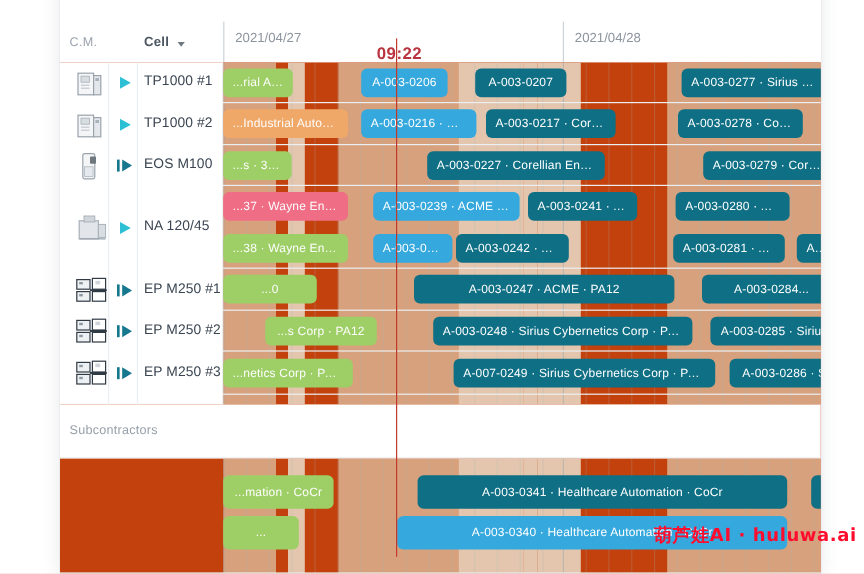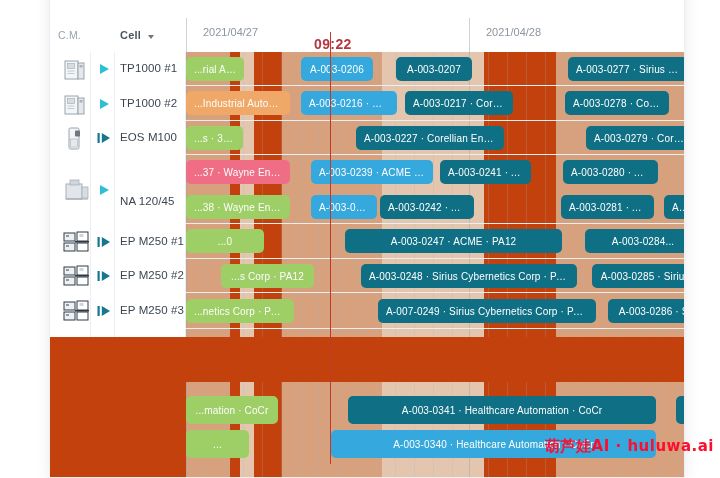--- a/index.html
+++ b/index.html
@@ -61,21 +61,21 @@
     border-left: 3.5px solid transparent;
     border-right: 3.5px solid transparent;
     border-top: 4px solid #6d7782;
   }
   .date-label {
     position: absolute;
     top: 26px;
     font-size: 11px;
     color: #8d959f;
     white-space: nowrap;
-    padding-left: 17px;
+    padding-left: 10px;
   }
   .date-tick {
     position: absolute;
     top: 18px;
     width: 1px; height: 34px;
     background: #cdd3d9;
   }
 
   
   .body {
@@ -423,21 +423,21 @@
                 <rect x="8" y="2" width="9" height="5" fill="#cfd5db" stroke="#a8b0b8" stroke-width="0.8"></rect>
                 <rect x="20" y="9" width="6" height="11" fill="#d8dde2" stroke="#a8b0b8" stroke-width="0.8"></rect>
                 <line x1="4" y1="21" x2="26" y2="21" stroke="#9aa3ac" stroke-width="1"></line>
               </svg>
             </div>
             <div class="play-icon" style="top: 130.5px;">
               <svg width="16" height="14" viewBox="0 0 16 14">
                 <path d="M4 2 L13 7 L4 12 Z" fill="#2dc0d4"></path>
               </svg>
             </div>
-            <div class="row-label" style="top: 130.5px; margin-top: 12px;">NA 120/45</div>
+            <div class="row-label" style="top: 130.5px;">NA 120/45</div>
             <div class="mach-icon" style="top: 177.5px;">
               <svg width="30" height="24" viewBox="0 0 30 24">
                 <rect x="2" y="3" width="11" height="8" fill="#eef1f3" stroke="#2f3a44" stroke-width="1"></rect>
                 <rect x="2" y="13" width="11" height="8" fill="#eef1f3" stroke="#2f3a44" stroke-width="1"></rect>
                 <rect x="15" y="2" width="11" height="9" fill="#ffffff" stroke="#2f3a44" stroke-width="1"></rect>
                 <rect x="15" y="13" width="11" height="8" fill="#ffffff" stroke="#2f3a44" stroke-width="1"></rect>
                 <line x1="13" y1="11.8" x2="27" y2="11.8" stroke="#2f3a44" stroke-width="1.6"></line>
                 <rect x="4" y="5" width="3" height="2" fill="#8f99a2"></rect>
                 <rect x="4" y="15" width="3" height="2" fill="#8f99a2"></rect>
                 <rect x="17.5" y="4" width="4" height="3" fill="#cfd5da"></rect>
@@ -577,20 +577,23 @@
             <span>...netics Corp · PA12</span>
           </div>
           <div class="bar teal" style="top: 247px; left: 328px; width: 218px;">
             <span>A-007-0249 · Sirius Cybernetics Corp · PA12</span>
           </div>
           <div class="bar teal" style="top: 247px; left: 558px; width: 100px;">
             <span>A-003-0286 · S...</span>
           </div>
         </div>
 
+      <div class="sub-head">
+        <div class="sub-head-label">Subcontractors</div>
+      </div>
       <div class="sub-row"></div>
       <div id="sub-bars">
           <div class="bar green" style="top: 344px; left: 136px; width: 92px; height: 28px;">
             <span>...mation · CoCr</span>
           </div>
           <div class="bar teal" style="top: 344px; left: 298px; width: 308px; height: 28px;">
             <span>A-003-0341 · Healthcare Automation · CoCr</span>
           </div>
           <div class="bar teal" style="top: 344px; left: 626px; width: 36px; height: 28px;">
             <span></span>

